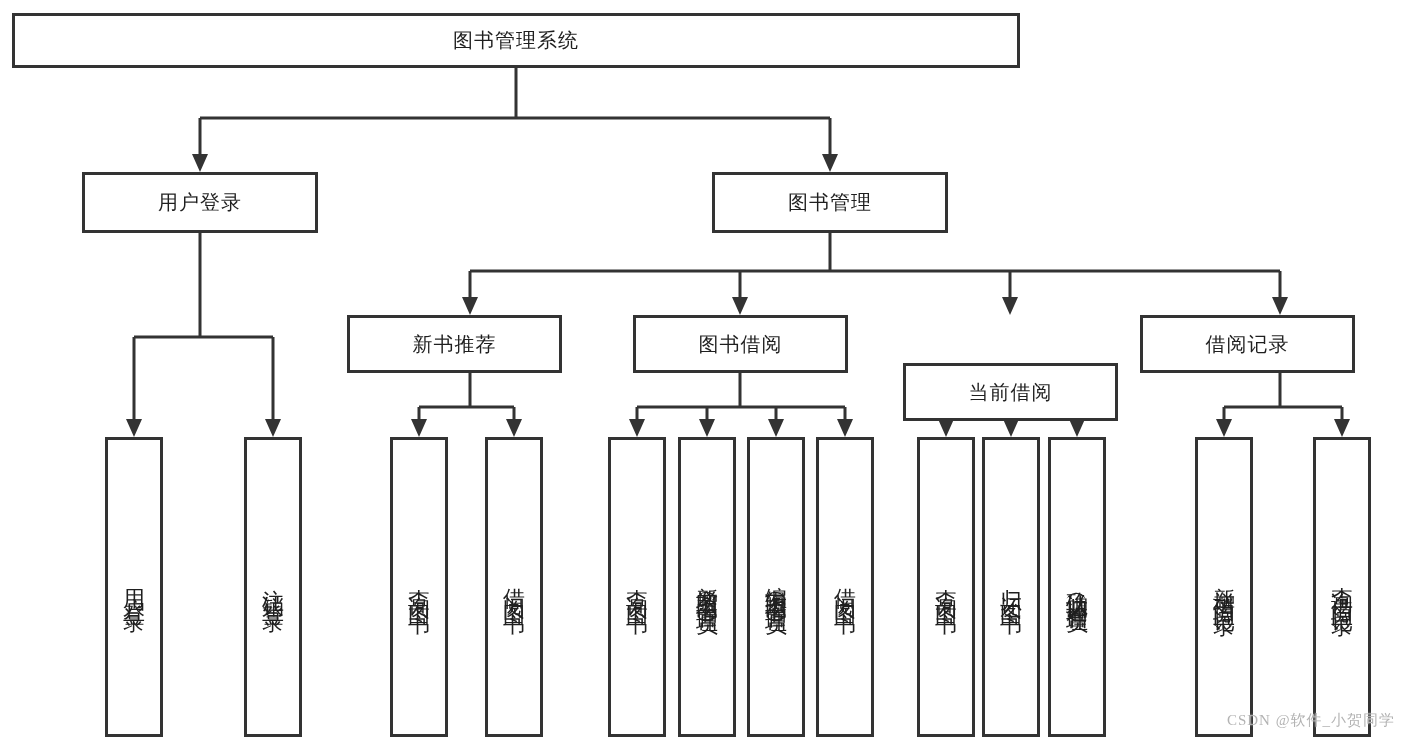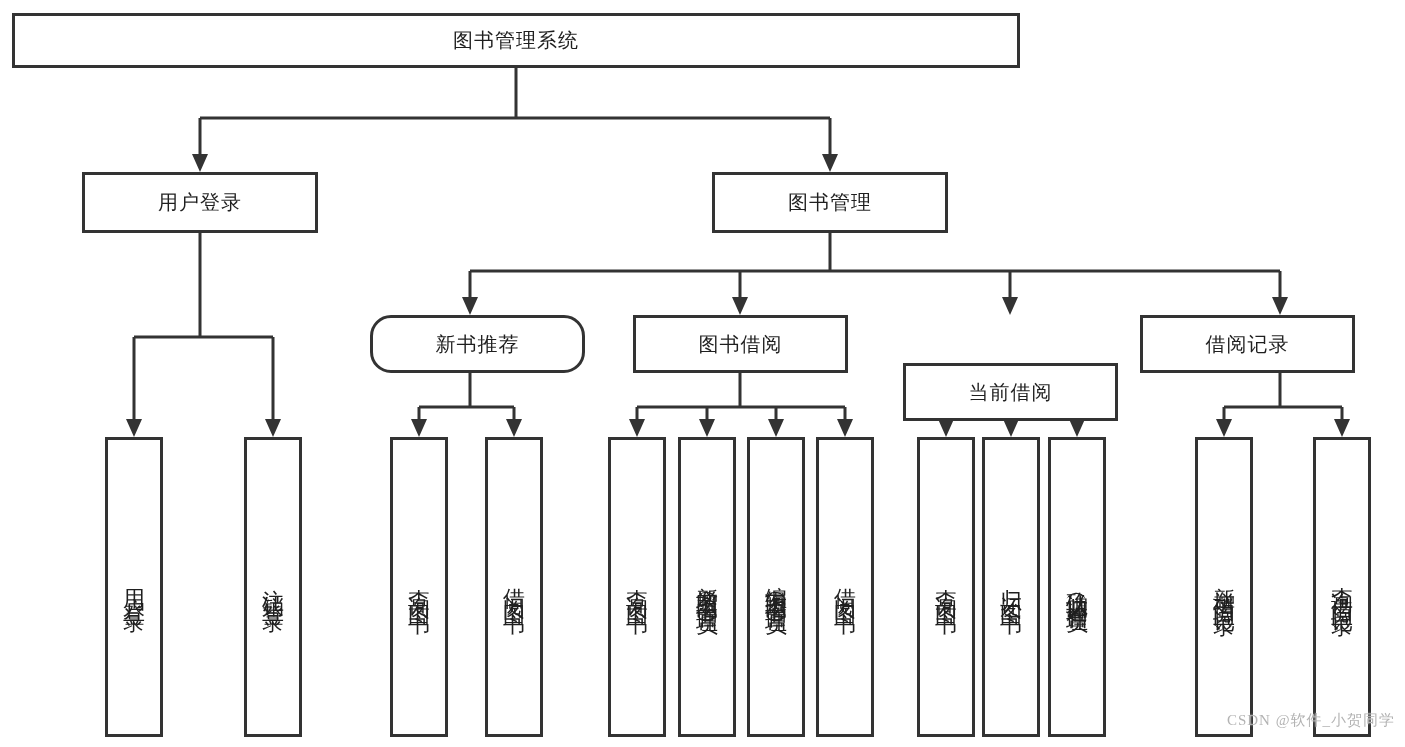--- a/index.html
+++ b/index.html
@@ -83,21 +83,21 @@
     <span>图书管理系统</span>
   </div>
 
   <div class="hbox l2-box" style="left:82px;">
     <span>用户登录</span>
   </div>
   <div class="hbox l2-box" style="left:712px;">
     <span>图书管理</span>
   </div>
 
-  <div class="hbox l3-box" style="left:370px;border-radius:21px;">
+  <div class="hbox l3-box" style="left:347px;">
     <span>新书推荐</span>
   </div>
   <div class="hbox l3-box" style="left:633px;justify-content:center;">
     <span>图书借阅</span>
   </div>
   <div class="hbox l3-box" style="left:903px;margin-top:48px;">
     <span>当前借阅</span>
   </div>
   <div class="hbox l3-box" style="left:1140px;">
     <span>借阅记录</span>

